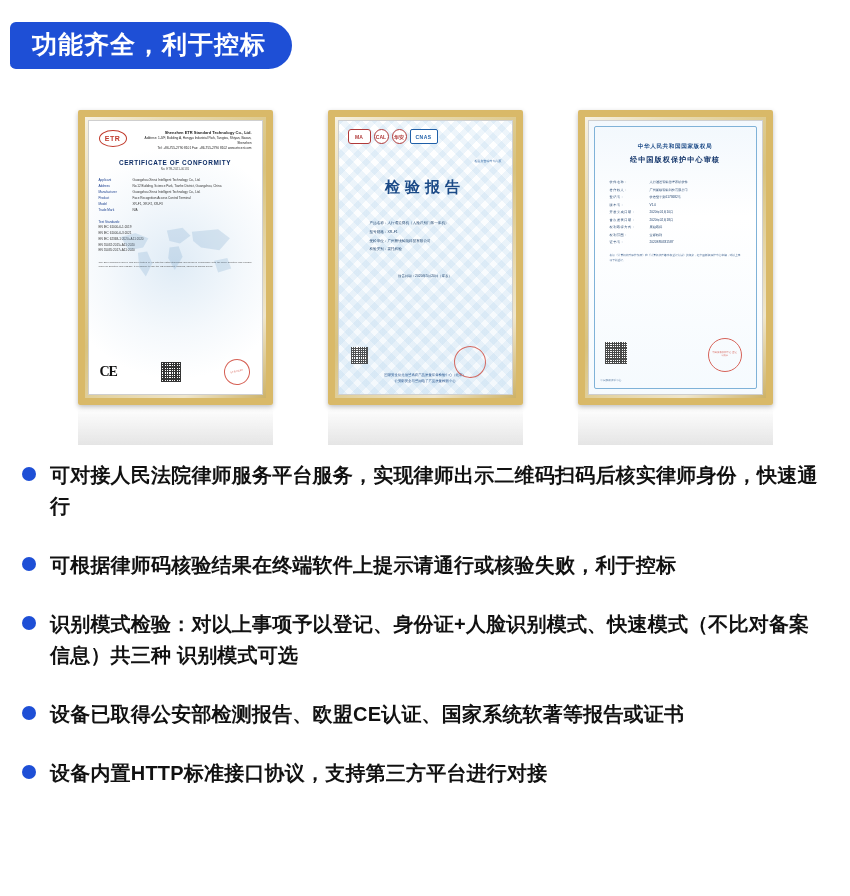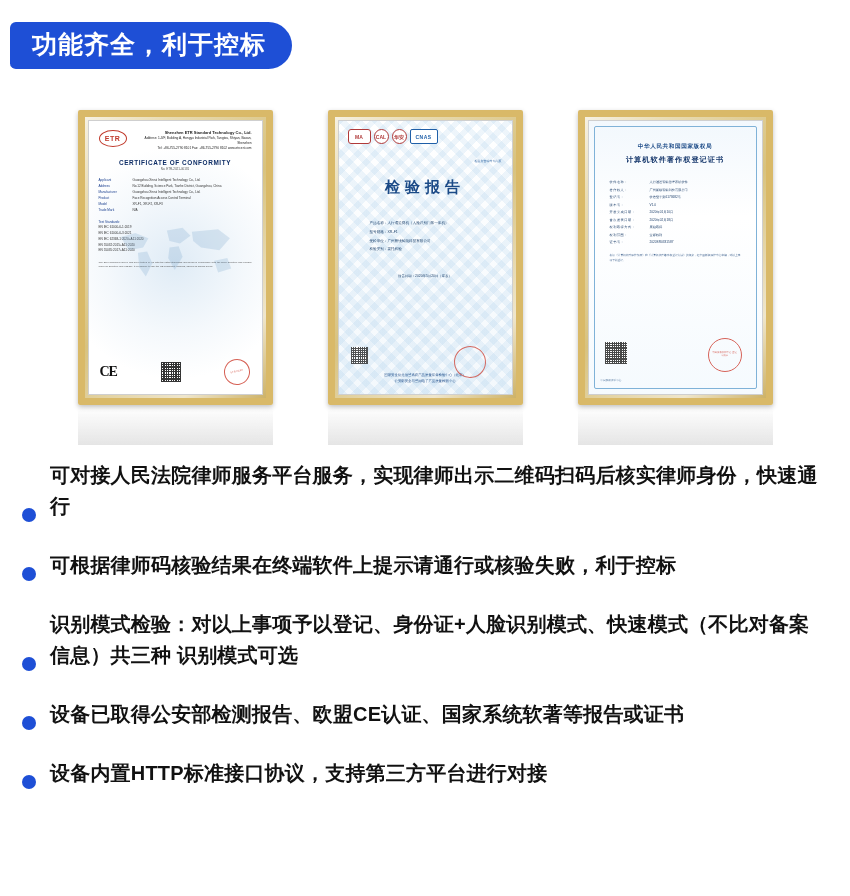--- a/index.html
+++ b/index.html
@@ -420,21 +420,21 @@
   .bullets {
     position: absolute;
     left: 0;
     top: 460px;
     width: 850px;
     padding: 0 30px 0 22px;
     box-sizing: border-box;
   }
   .bullet {
     display: flex;
-    align-items: flex-end;
+    align-items: flex-start;
     margin-bottom: 28px;
   }
   .dot {
     width: 14px;
     height: 14px;
     border-radius: 50%;
     background: #1e4fd6;
     flex: 0 0 auto;
     margin-top: 7px;
     margin-right: 14px;
@@ -550,21 +550,21 @@
           <div class="c2-stamp"></div>
         </div>
       </div>
       <div class="reflection"></div>
     </div>
 
     <div class="cert-wrap">
       <div class="frame">
         <div class="mat c3">
           <div class="c3-h1">中华人民共和国国家版权局</div>
-          <div class="c3-h2">计算机软件著作权登记证书</div>
+          <div class="c3-h2">经中国版权保护中心审核</div>
           <div class="c3-fields">
             <div class="c3-field">
               <span class="k">软件名称：</span>
               <span class="v">人行通道智能管理系统软件</span>
             </div>
             <div class="c3-field">
               <span class="k">著作权人：</span>
               <span class="v">广州新锐智能科技有限公司</span>
             </div>
             <div class="c3-field">

